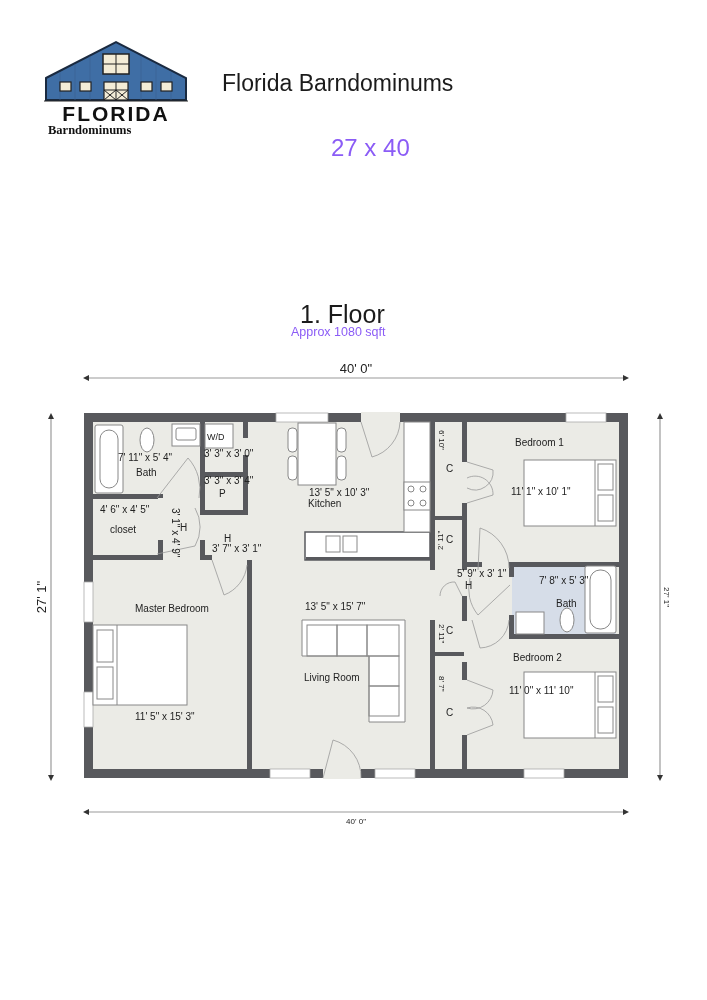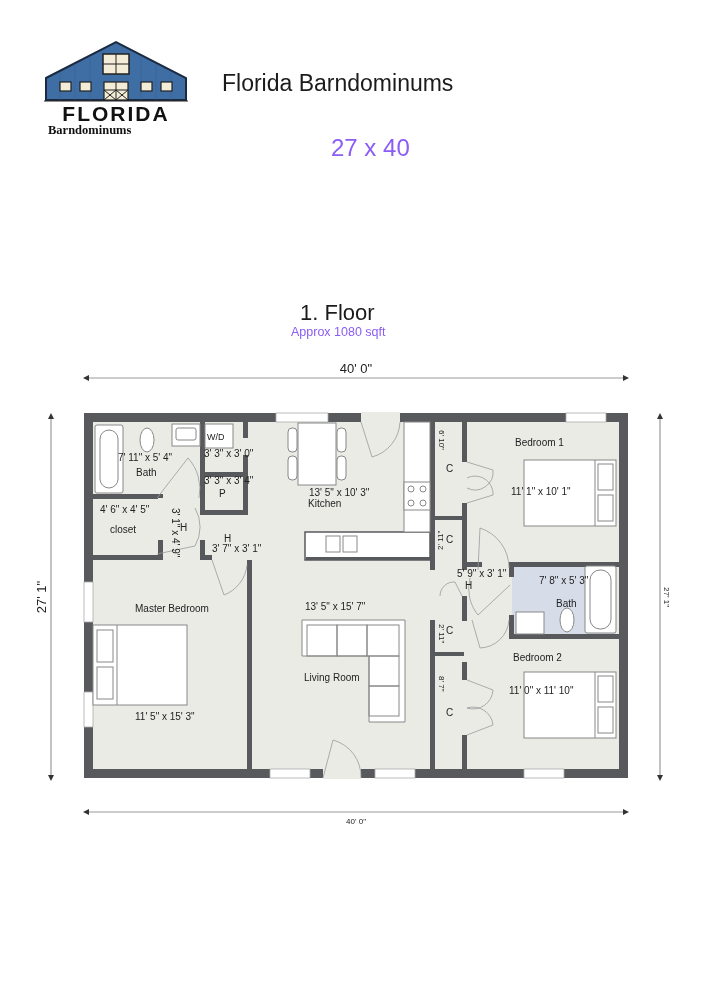--- a/index.html
+++ b/index.html
@@ -1,21 +1,21 @@
 <!DOCTYPE html>
 <html><head>
 <meta charset="utf-8">
 <style>
   html, body { margin: 0; padding: 0; }
   body { width: 707px; height: 1000px; background: #ffffff; position: relative; overflow: hidden; font-family: "Liberation Sans", sans-serif; color: #222; }
   .abs { position: absolute; }
   .logo { left: 40px; top: 38px; width: 152px; height: 98px; }
   .title { left: 222px; top: 70px; font-size: 23px; color: #1b1b1b; white-space: nowrap; }
   .subtitle { left: 311px; top: 134px; font-size: 24px; color: #8b5cf6; white-space: nowrap; margin-left: 20px; }
-  .floor-title { left: 300px; top: 300px; font-size: 22px; color: #1b1b1b; }
+  .floor-title { left: 300px; top: 300px; font-size: 25px; color: #1b1b1b; }
   .floor-area { left: 291px; top: 325px; font-size: 12.5px; color: #8b5cf6; }
   .plan { left: 0; top: 0; width: 707px; height: 1000px; }
   .lbl { font-family: "Liberation Sans", sans-serif; fill: #222; }
 </style>
 </head>
 <body>
 
 <div class="abs logo">
   <svg width="152" height="98" viewBox="0 0 152 98">
     <polygon points="6,40 76,4 146,40 146,62 6,62" fill="#3f6ea5" stroke="#1a2a40" stroke-width="2"></polygon>

